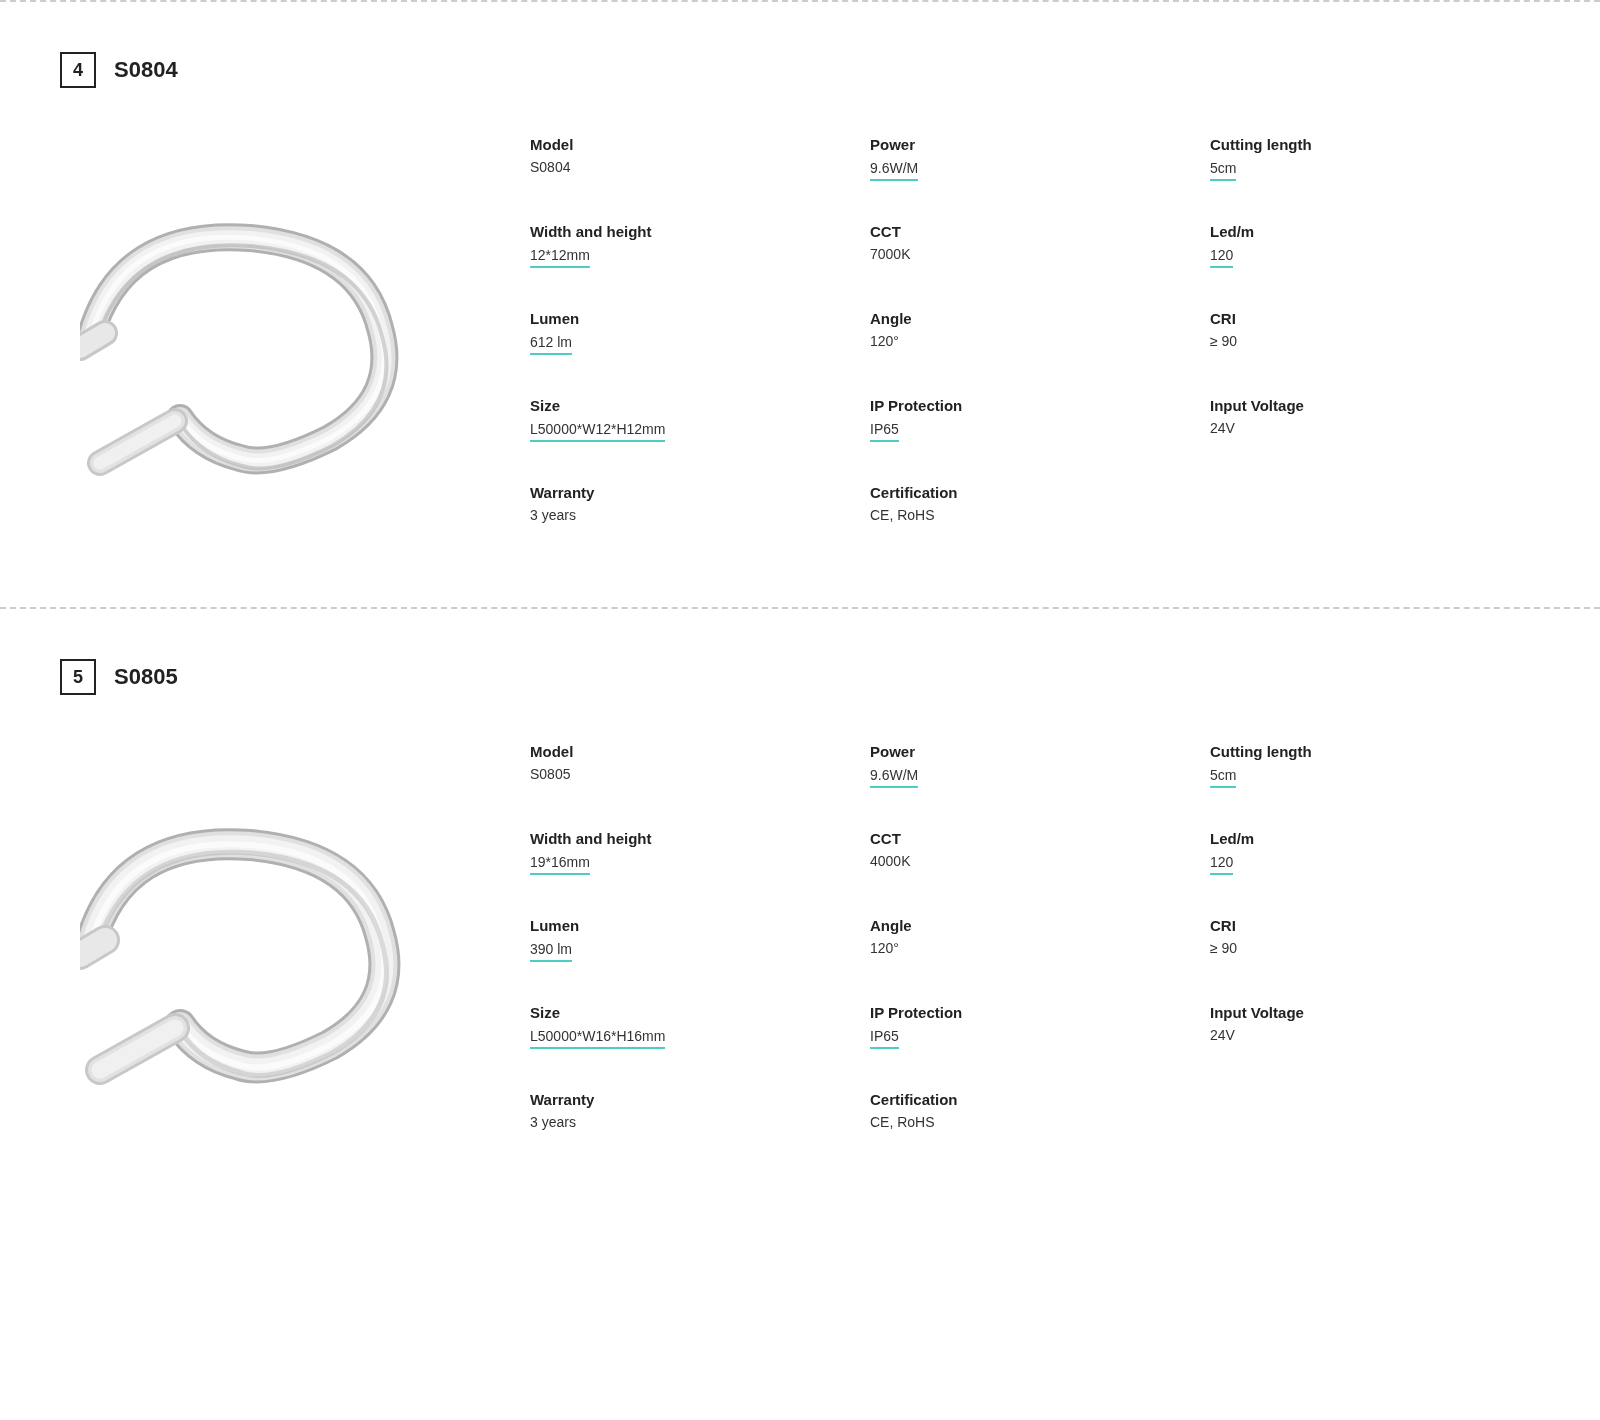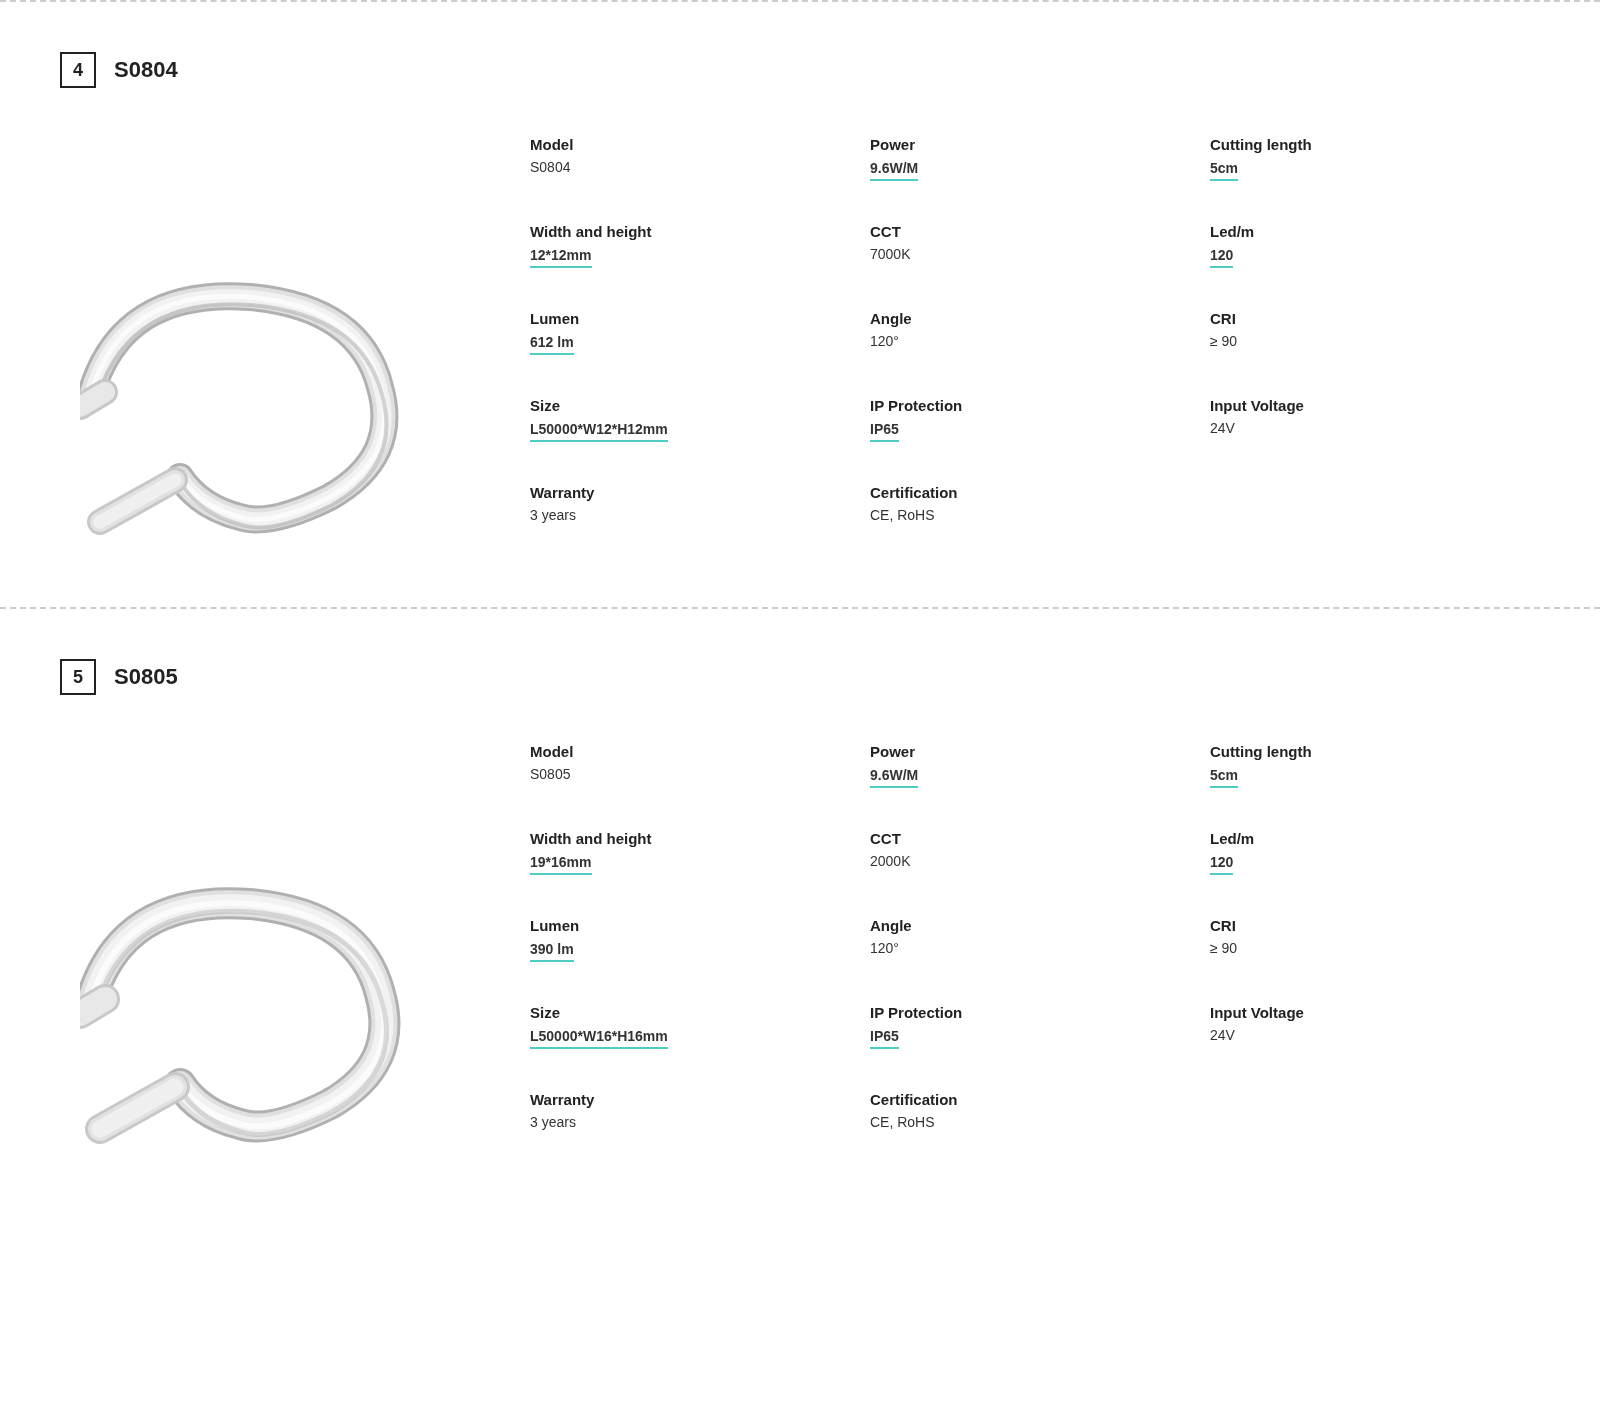--- a/index.html
+++ b/index.html
@@ -35,21 +35,20 @@
 
     .section-model-title {
       font-size: 22px;
       font-weight: 600;
       color: #222;
     }
 
     .section-body {
       display: flex;
       flex-direction: row;
-      align-items: flex-end;
     }
 
     .product-image-area {
       width: 460px;
       min-width: 460px;
       display: flex;
       align-items: center;
       justify-content: center;
     }
 
@@ -68,21 +67,21 @@
     .spec-label {
       font-weight: bold;
       font-size: 15px;
       color: #222;
       margin-bottom: 6px;
     }
 
     .spec-value {
       font-size: 14px;
       color: #333;
-      font-weight: 700;
+      font-weight: 400;
       display: inline-block;
       padding-bottom: 3px;
       border-bottom: 2.5px solid #4ecdc4;
     }
 
     .spec-value-plain {
       font-size: 14px;
       color: #333;
     }
 
@@ -213,21 +212,21 @@
     <div class="specs-grid" id="specs-grid-5">
     <div class="spec-item">
           <div class="spec-label">Model</div>
           <div class="spec-value-plain">S0805</div>
         </div>
         <div class="spec-item"><div class="spec-label">Power</div><div class="spec-value">9.6W/M</div></div>
         <div class="spec-item"><div class="spec-label">Cutting length</div><div class="spec-value">5cm</div></div>
         <div class="spec-item"><div class="spec-label">Width and height</div><div class="spec-value">19*16mm</div></div>
         <div class="spec-item">
           <div class="spec-label">CCT</div>
-          <div class="spec-value-plain">2000K</div>
+          <div class="spec-value-plain">4000K</div>
         </div>
         <div class="spec-item"><div class="spec-label">Led/m</div><div class="spec-value">120</div></div>
         <div class="spec-item"><div class="spec-label">Lumen</div><div class="spec-value">390 lm</div></div>
         <div class="spec-item">
           <div class="spec-label">Angle</div>
           <div class="spec-value-plain">120°</div>
         </div>
         <div class="spec-item">
           <div class="spec-label">CRI</div>
           <div class="spec-value-plain">≥ 90</div>

